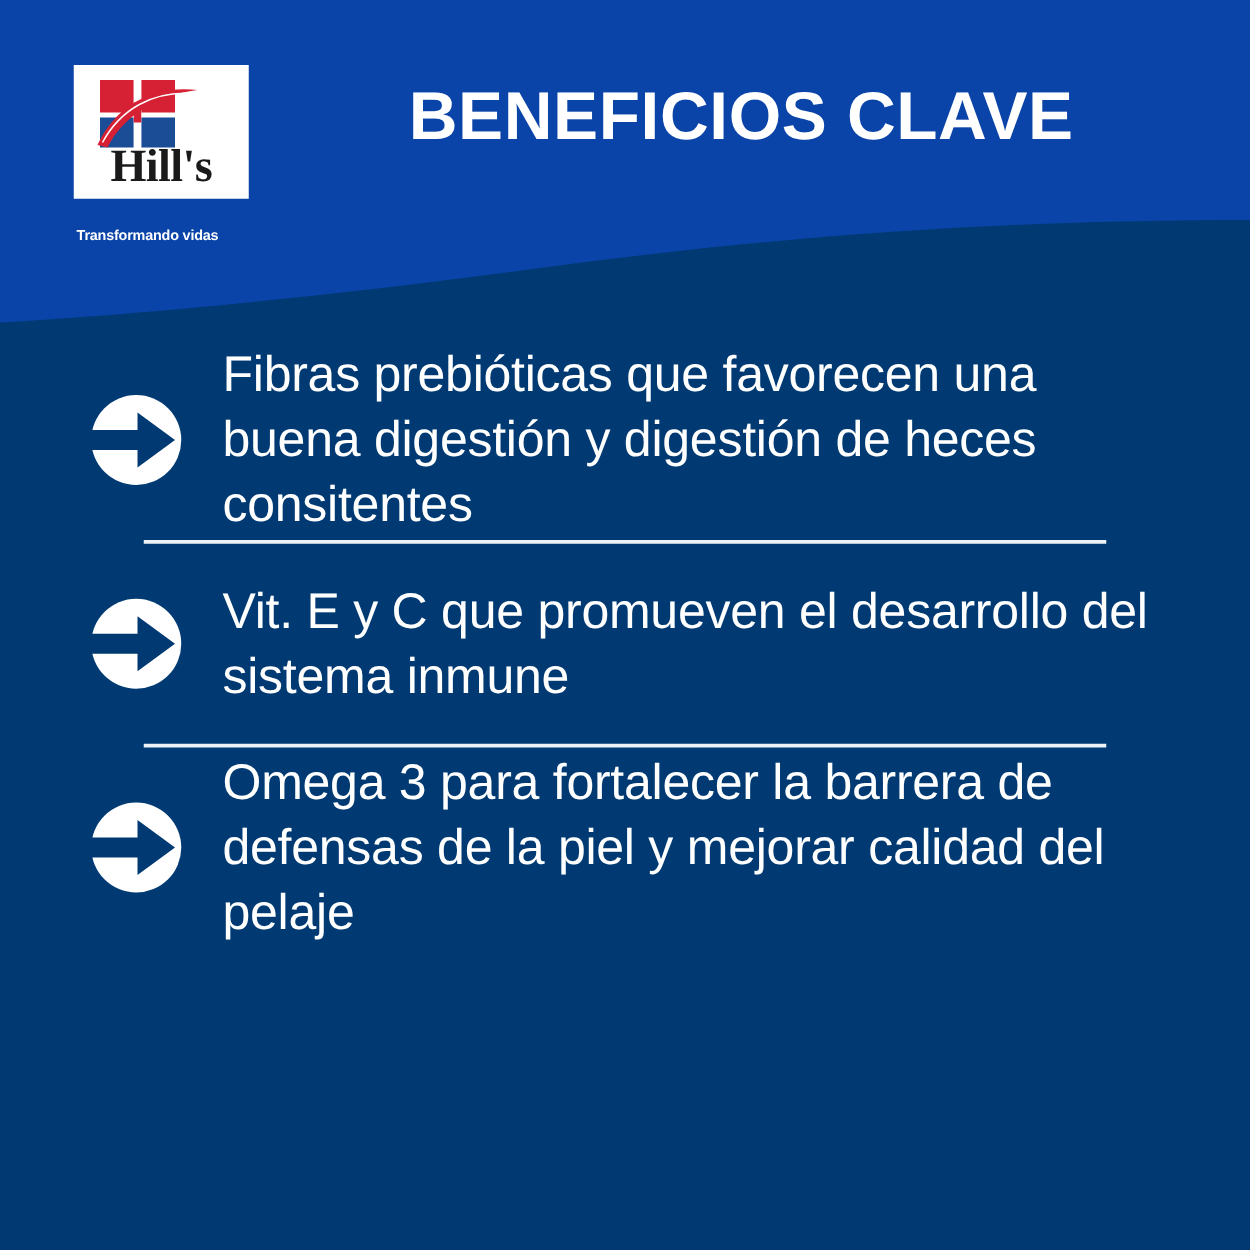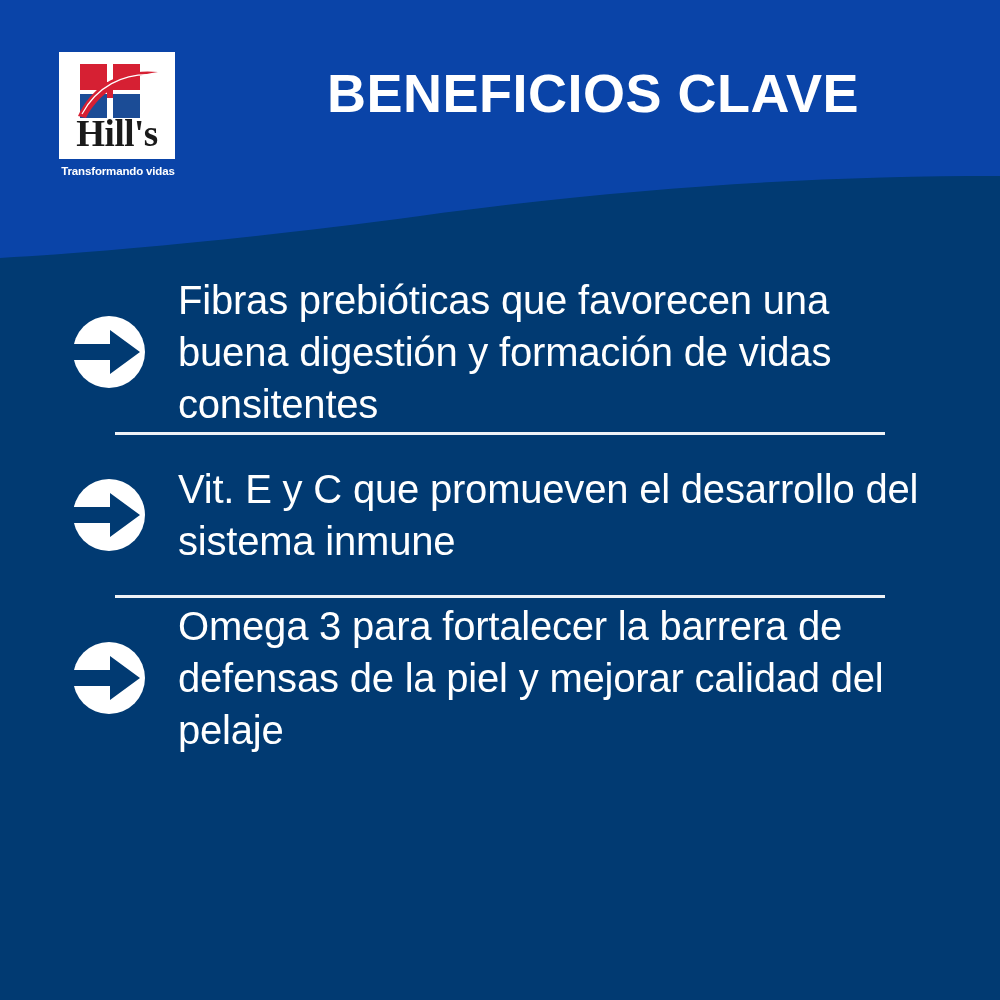--- a/index.html
+++ b/index.html
@@ -36,21 +36,21 @@
 
   
   .logo-block {
     position: absolute;
     left: 48px;
     top: 52px;
     width: 140px;
     z-index: 5;
   }
   .logo-card {
-    width: 116px;
+    width: 140px;
     height: 107px;
     margin-left: 11px;
     background: #ffffff;
     box-sizing: border-box;
     position: relative;
     padding-left: 42px;
   }
   .logo-mark {
     position: absolute;
     left: 17px;
@@ -68,21 +68,21 @@
     text-align: center;
     font-family: "Liberation Serif", serif;
     font-weight: bold;
     font-size: 37px;
     line-height: 40px;
     letter-spacing: -0.5px;
     color: #1a1a1a;
   }
 
   .logo-tagline {
-    margin-top: 6px;
+    margin-top: 24px;
     width: 140px;
     text-align: center;
     color: #ffffff;
     font-family: "Liberation Sans", sans-serif;
     font-weight: bold;
     font-size: 11.5px;
     letter-spacing: -0.15px;
     white-space: nowrap;
   }
 
@@ -184,21 +184,21 @@
 
   <div class="benefits">
 
     <div class="benefit-row">
       <div class="arrow-icon">
         <svg viewBox="0 0 78 78" aria-hidden="true">
           <circle cx="39" cy="39" r="36" fill="#ffffff"></circle>
           <path d="M0,31 L40,31 L40,17 L70,39 L40,61 L40,47 L0,47 Z" fill="#013A72"></path>
         </svg>
       </div>
-      <div class="benefit-text">Fibras prebióticas que favorecen una buena digestión y formación de vidas consitentes</div>
+      <div class="benefit-text">Fibras prebióticas que favorecen una buena digestión y digestión de heces consitentes</div>
     </div>
 
     <div class="divider-wrap">
       <div class="divider"></div>
     </div>
 
     <div class="benefit-row">
       <div class="arrow-icon">
         <svg viewBox="0 0 78 78" aria-hidden="true">
           <circle cx="39" cy="39" r="36" fill="#ffffff"></circle>

